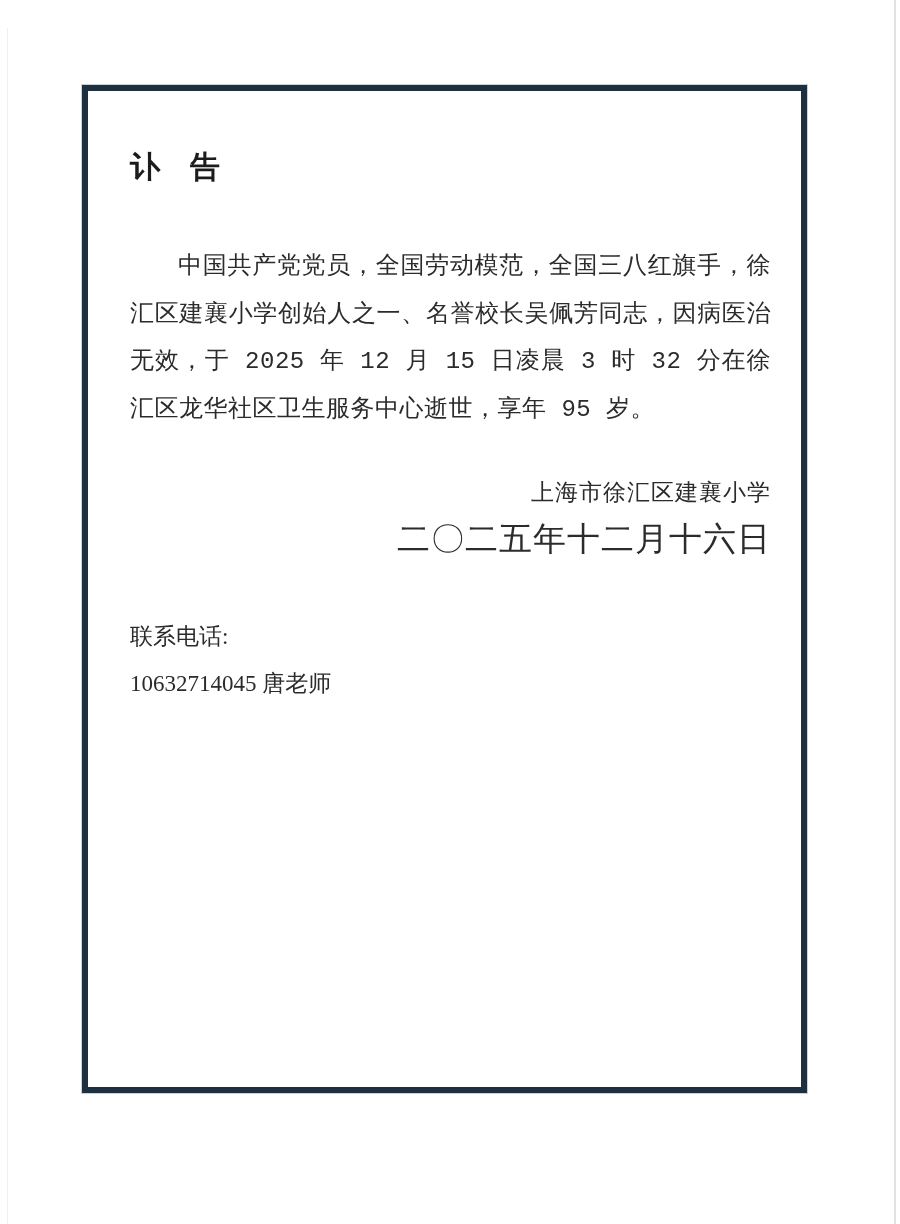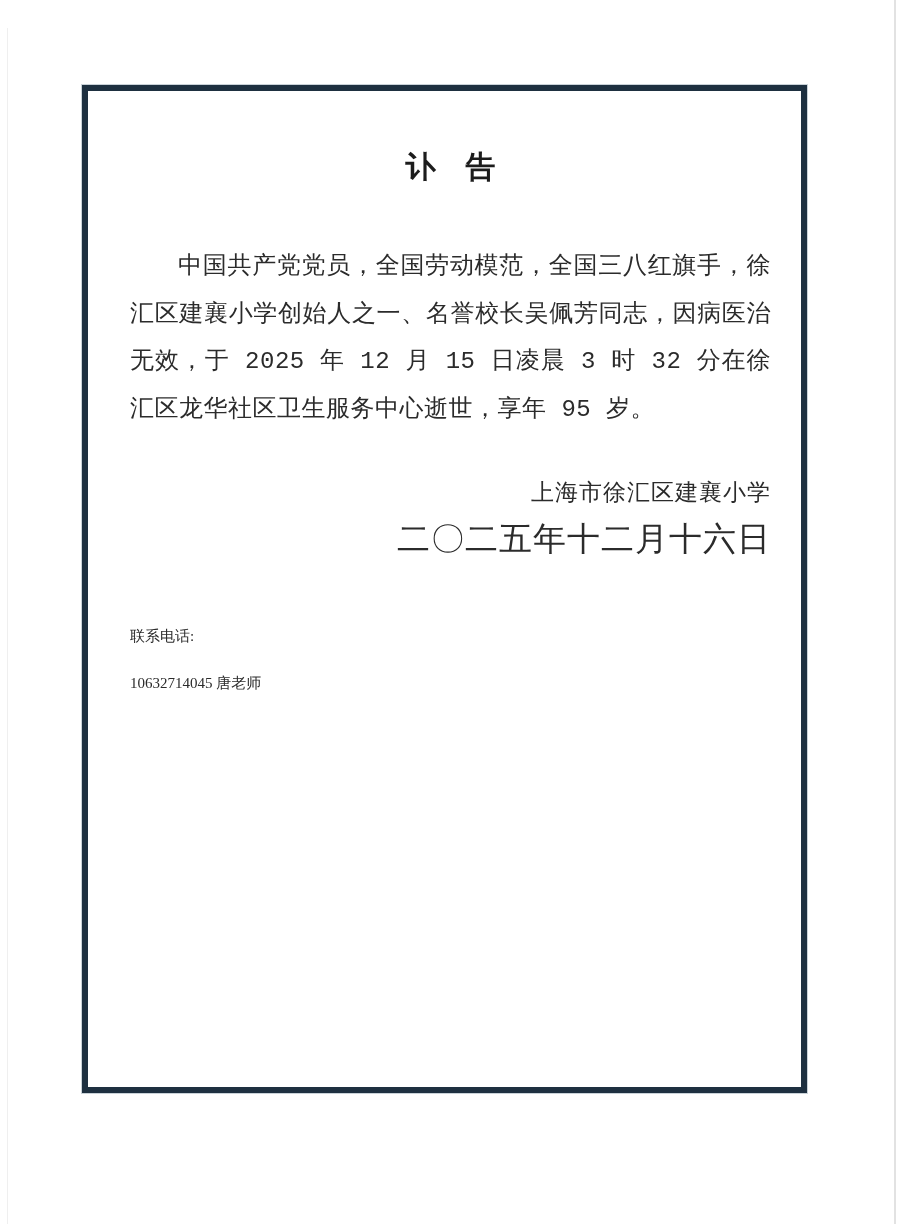--- a/index.html
+++ b/index.html
@@ -44,21 +44,20 @@
   .content {
     position: relative;
     height: 100%;
     padding: 0 30px 0 42px;
     box-sizing: border-box;
     color: #2b2b2b;
   }
   .title {
     margin: 0;
     padding-top: 58px;
-    text-align: center;
     font-size: 30px;
     font-weight: bold;
     color: #1c1c1c;
     line-height: 36px;
   }
   .body-text {
     margin-top: 58px;
   }
   .body-text p {
     margin: 0;
@@ -83,21 +82,21 @@
     font-size: 33px;
     line-height: 44px;
     margin-top: 4px;
     letter-spacing: 1px;
   }
   .contact-block {
     margin-top: 52px;
     text-align: left;
   }
   .contact-block div {
-    font-size: 15px;
+    font-size: 23px;
     line-height: 47px;
   }
 </style>
 </head>
 <body>
 
 <div class="page">
   <div class="photo-edge-left"></div>
   <div class="photo-edge-right"></div>
 

